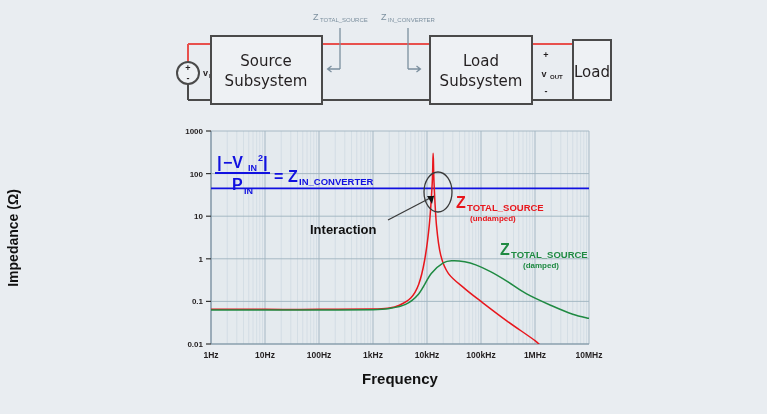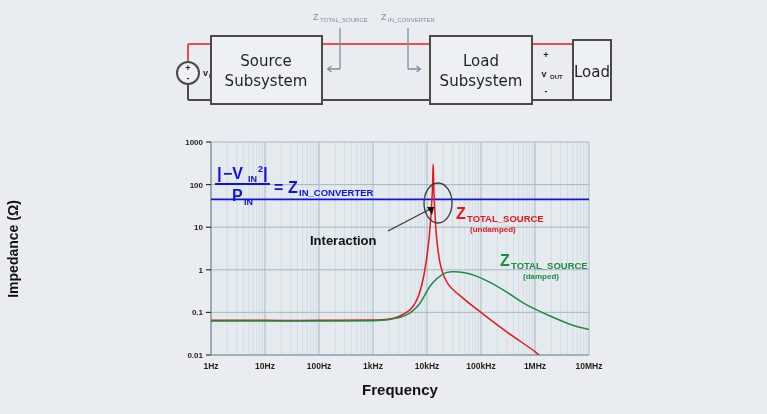--- a/index.html
+++ b/index.html
@@ -15,21 +15,21 @@
   
   #diagram{position:absolute;left:0;top:0;width:767px;height:128px;}
   #diagram svg{display:block;}
   .blk-label{font-family:"DejaVu Sans",sans-serif;font-size:15px;fill:#231f20;}
   .sm-label{font-family:"Liberation Sans",sans-serif;font-size:9px;font-weight:bold;fill:#231f20;}
   .sub-label{font-family:"Liberation Sans",sans-serif;font-size:6px;font-weight:bold;fill:#231f20;}
   .z-main{font-family:"Liberation Sans",sans-serif;font-size:9px;fill:#7b8f9e;}
   .z-sub{font-family:"Liberation Sans",sans-serif;font-size:6px;fill:#7b8f9e;}
 
   
-  #chart{position:absolute;left:0;top:127px;width:767px;height:286px;}
+  #chart{position:absolute;left:0;top:116px;width:767px;height:286px;}
   .tick-txt{font-family:"Liberation Sans",sans-serif;font-size:8px;font-weight:bold;fill:#231f20;}
   .xtick-txt{font-family:"Liberation Sans",sans-serif;font-size:8.5px;font-weight:bold;fill:#231f20;}
   .axis-title{font-family:"Liberation Sans",sans-serif;font-size:13px;font-weight:bold;fill:#111;}
   .ann-red{font-family:"Liberation Sans",sans-serif;fill:#e8161c;font-weight:bold;}
   .ann-green{font-family:"Liberation Sans",sans-serif;fill:#1f8a42;font-weight:bold;}
   .ann-blue{font-family:"Liberation Sans",sans-serif;fill:#1111e0;font-weight:bold;}
   .ann-black{font-family:"Liberation Sans",sans-serif;fill:#111;font-weight:bold;font-size:13px;}
 </style>
 </head>
 <body>

